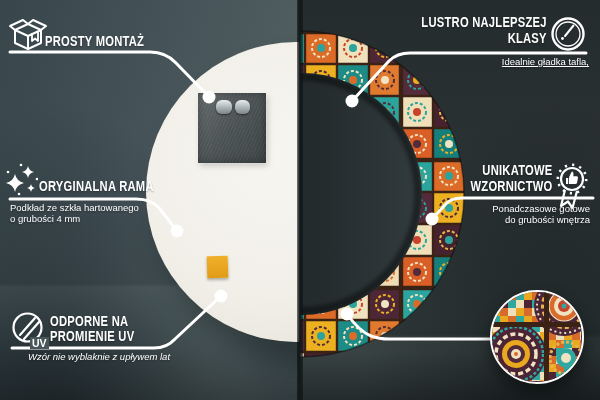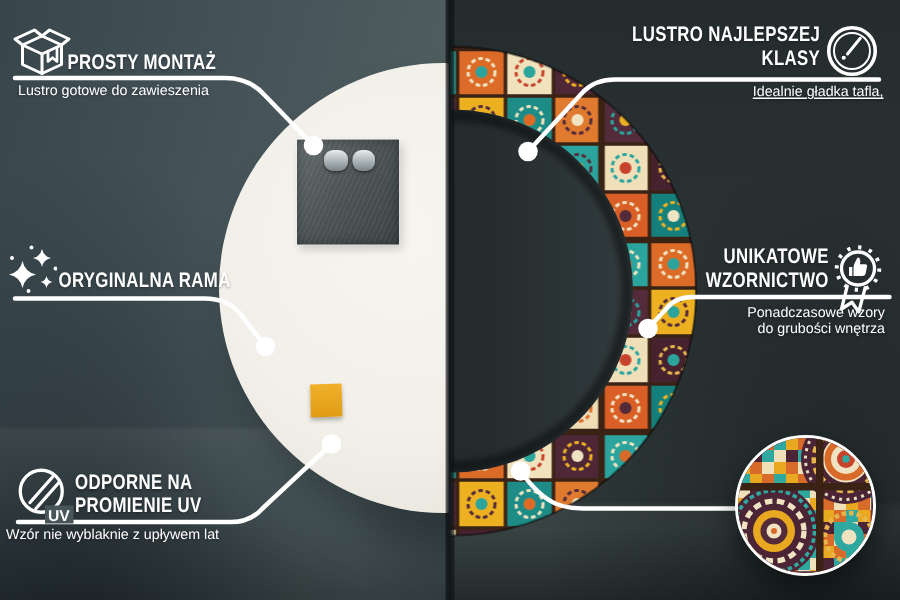--- a/index.html
+++ b/index.html
@@ -223,49 +223,52 @@
     <g fill="none" stroke="#fff" stroke-width="2" stroke-linejoin="round" stroke-linecap="round">
       <path d="M7 16 L20 10 L33 16 L20 22 Z"></path>
       <path d="M7 16 V29 L20 35 V22"></path>
       <path d="M33 16 V29 L20 35"></path>
       <path d="M7 16 L2 12 L15 6 L20 10"></path>
       <path d="M33 16 L38 12 L25 6 L20 10"></path>
       <path d="M24 20 V27 L27 24.5 L30 27 V18" stroke-width="1.8"></path>
     </g>
   </svg>
   <div class="txt ht ht-l" style="left:45px;top:34px;">PROSTY MONTAŻ</div>
-  <div class="txt st" style="left:12px;top:56px;">Lustro gotowe do zawieszenia</div>
 
   <svg class="icon" style="left:4px;top:162px;" width="34" height="34" viewBox="0 0 34 34">
     <g fill="#fff">
       <path d="M11 12 Q12.6 19.4 20 21 Q12.6 22.6 11 30 Q9.4 22.6 2 21 Q9.4 19.4 11 12Z"></path>
       <path d="M24 4 Q25 9 30 10 Q25 11 24 16 Q23 11 18 10 Q23 9 24 4Z"></path>
       <path d="M27 22 Q27.7 25.3 31 26 Q27.7 26.7 27 30 Q26.3 26.7 23 26 Q26.3 25.3 27 22Z"></path>
       <circle cx="4" cy="10" r="1.3"></circle>
         <circle cx="17" cy="3" r="1.3"></circle>
         <circle cx="33" cy="17" r="1.3"></circle>
         <circle cx="15" cy="32" r="1.3"></circle>
     </g>
   </svg>
   <div class="txt ht ht-l" style="left:39px;top:179px;">ORYGINALNA RAMA</div>
+  <div class="txt st" style="left:10px;top:203px;">
+    <span>Podkład ze szkła hartowanego</span><br>
+    <span>o grubości 4 mm</span>
+  </div>
 
   <svg class="icon" style="left:10px;top:310px;" width="40" height="40" viewBox="0 0 40 40">
     <circle cx="17.5" cy="17.5" r="14" fill="none" stroke="#fff" stroke-width="2.2"></circle>
     <g stroke="#fff" stroke-width="2.2" stroke-linecap="round">
       <path d="M10 25 L25 8"></path>
         <path d="M14 29 L29 12"></path>
     </g>
     <rect x="20" y="27" width="19" height="12" fill="#48565a"></rect>
     <text x="22" y="37" font-family="Liberation Sans, sans-serif" font-size="10.5" font-weight="bold" fill="#fff">UV</text>
   </svg>
   <div class="txt ht ht-l" style="left:50px;top:314px;">
     <span style="display:block">ODPORNE NA</span>
     <span style="display:block">PROMIENIE UV</span>
   </div>
-  <div class="txt st" style="left:4px;top:352px;">Wzór nie wyblaknie z upływem lat</div>
+  <div class="txt st" style="left:28px;top:352px;font-style:italic;">Wzór nie wyblaknie z upływem lat</div>
 
   <svg class="icon" style="left:549px;top:15px;" width="38" height="38" viewBox="0 0 38 38">
     <circle cx="19" cy="19" r="15.5" fill="none" stroke="#fff" stroke-width="2.4"></circle>
     <circle cx="19" cy="19" r="12" fill="none" stroke="#fff" stroke-width="1.3"></circle>
     <path d="M24.5 10.5 L16 21" stroke="#fff" stroke-width="2" stroke-linecap="round" fill="none"></path>
     <circle cx="13.5" cy="23.5" r="1.4" fill="#fff"></circle>
   </svg>
   <div class="txt ht ht-r" style="right:53px;top:14px;">
     <span style="display:block">LUSTRO NAJLEPSZEJ</span>
     <span style="display:block">KLASY</span>
@@ -278,17 +281,17 @@
     <path d="M13 28 L9 44 L16 39.5 L20.5 46 L25 29" fill="none" stroke="#fff" stroke-width="2.2" stroke-linejoin="round"></path>
     <circle cx="20" cy="17" r="14.2" fill="none" stroke="#fff" stroke-width="2.6" stroke-dasharray="2.2 5.2"></circle>
     <circle cx="20" cy="17" r="11" fill="none" stroke="#fff" stroke-width="2.2"></circle>
     <path d="M14 22 v-6 h2.2 v6 z M17 22 h6.2 q1.6 0 1.9 -1.6 l0.9 -4.6 q0.3 -1.6 -1.3 -1.6 h-3.4 q0.6 -2.8 -0.3 -4 q-0.9 -1.2 -1.6 0 l-1.6 3.2 q-0.8 1.6 -0.8 3 z" fill="#fff"></path>
   </svg>
   <div class="txt ht ht-r" style="right:47px;top:162px;">
     <span style="display:block">UNIKATOWE</span>
     <span style="display:block">WZORNICTWO</span>
   </div>
   <div class="txt st st-r" style="right:10px;top:204px;">
-    <span>Ponadczasowe wzory</span><br>
+    <span>Ponadczasowe gotowe</span><br>
     <span>do grubości wnętrza</span>
   </div>
 
 </div>
 
 </body></html>

